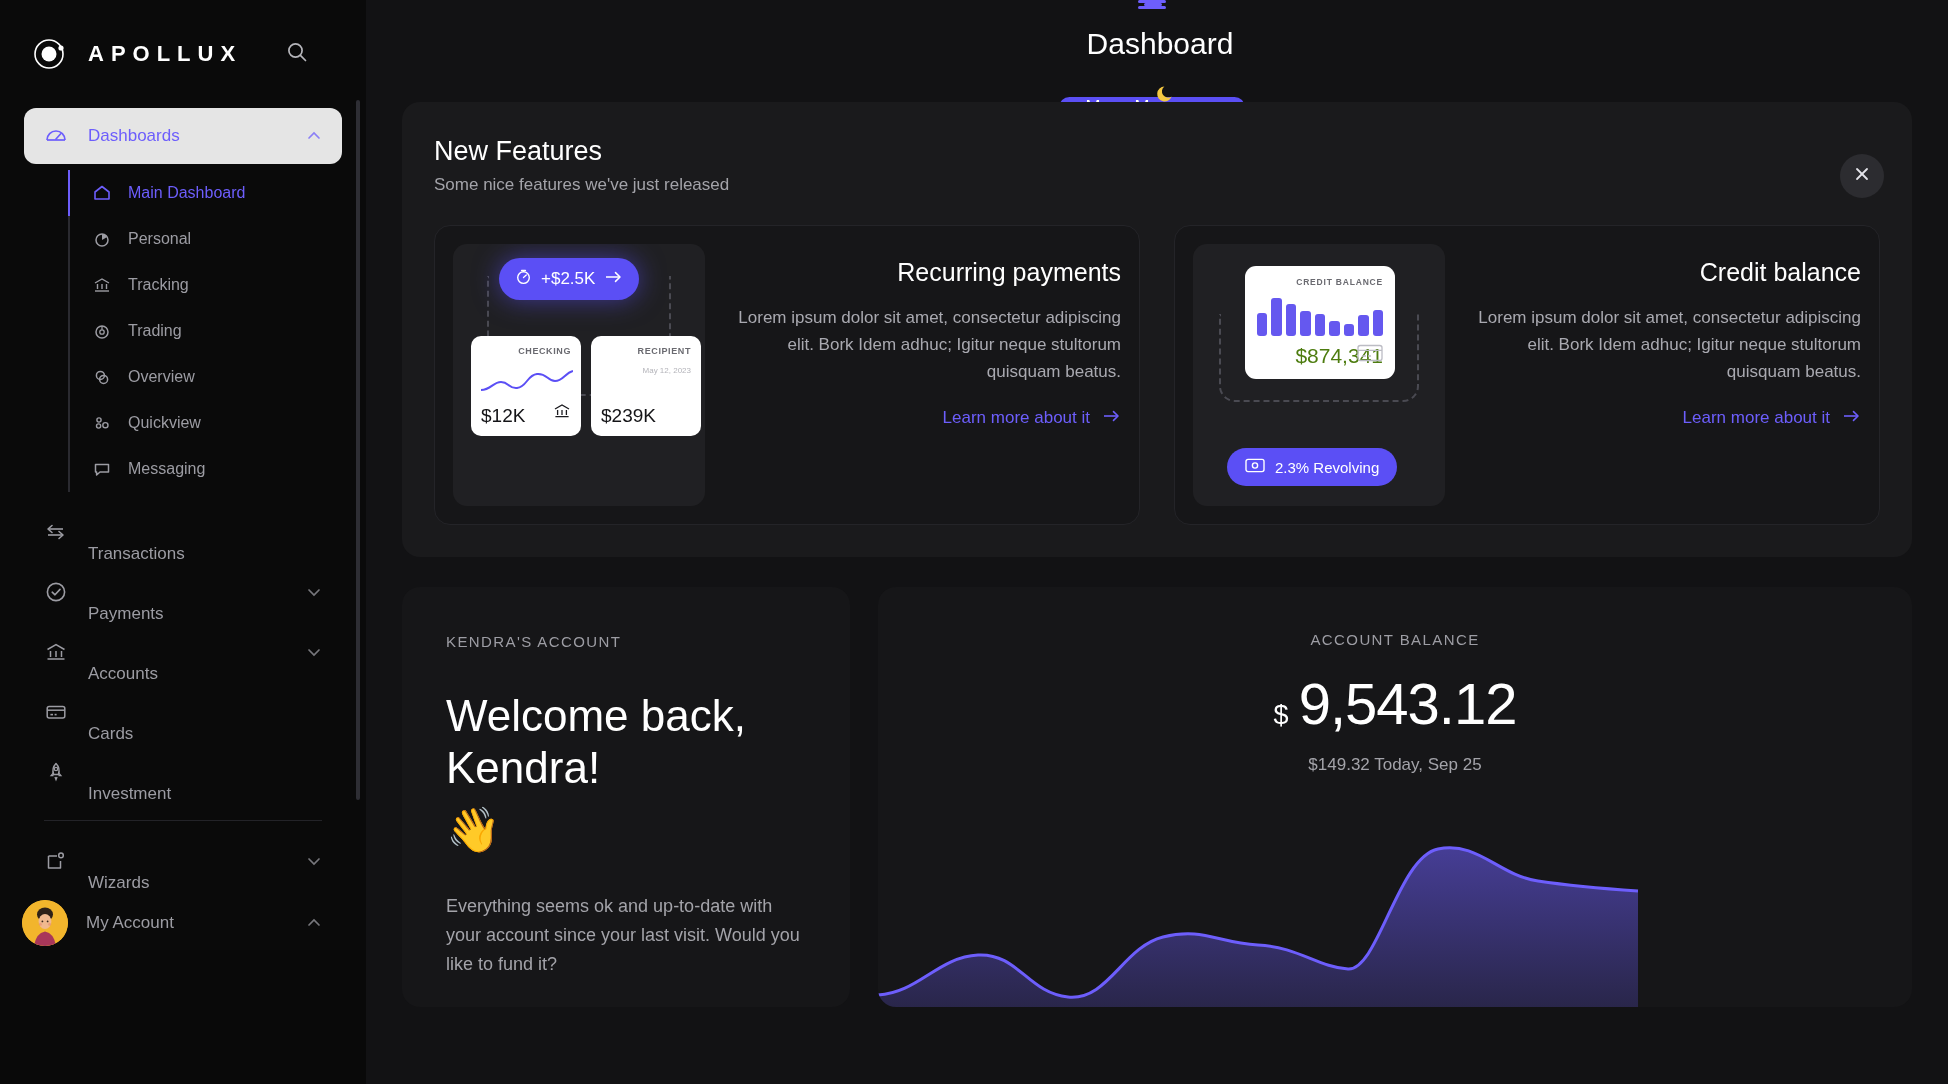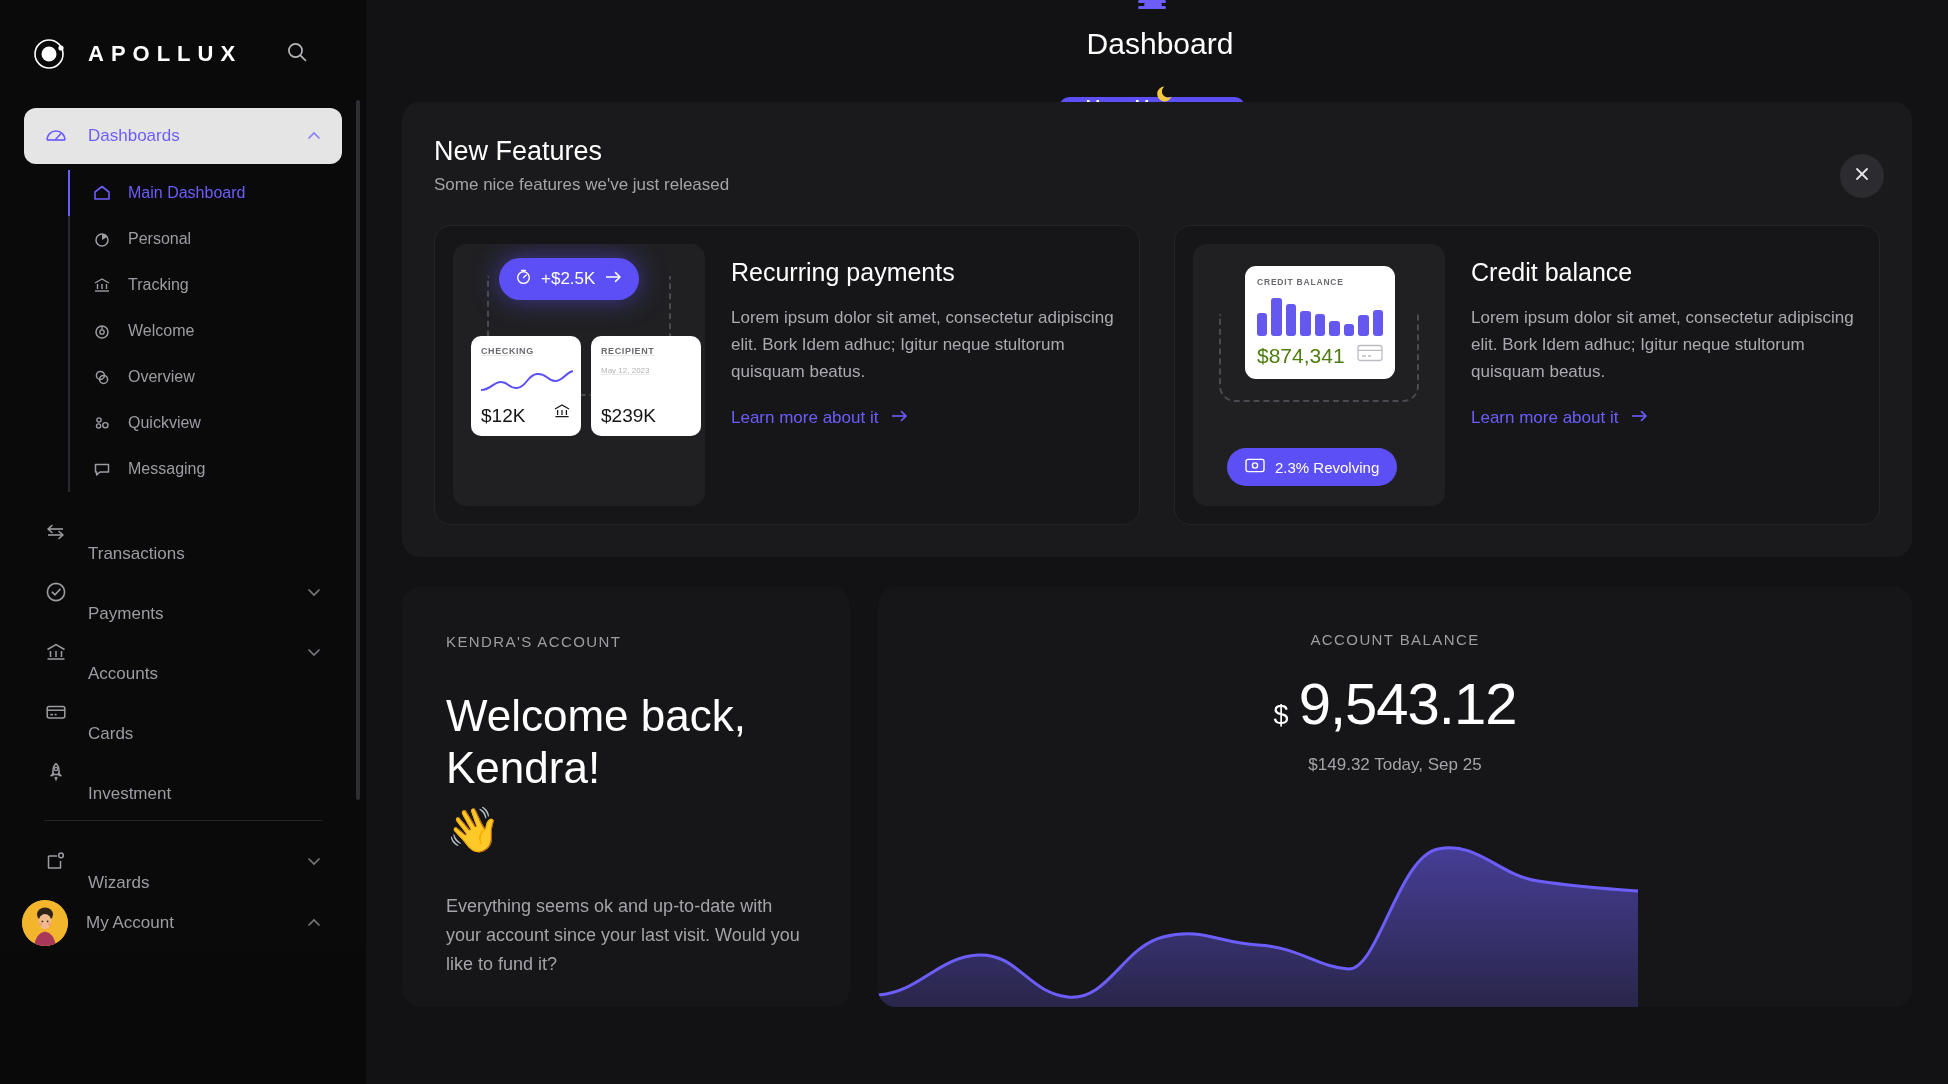--- a/index.html
+++ b/index.html
@@ -109,21 +109,21 @@
   
   .features-panel {
     background:#1a1a1c; border-radius:18px; padding:34px 32px 32px 32px; position:relative;
   }
   .features-title { font-size:27px; color:#fff; font-weight:400; }
   .features-sub { font-size:17px; color:#a3a3a9; margin-top:8px; }
   .close-btn {
     position:absolute; right:28px; top:52px; width:44px; height:44px; border-radius:50%;
     background:#2c2c30; display:flex; align-items:center; justify-content:center; cursor:pointer;
   }
-  .feature-cards { display:flex; gap:34px; margin-top:30px; }
+  .feature-cards { display:flex; gap:34px; margin-top:30px;text-align:right; }
   .feature-card {
     flex:1; background:#161618; border:1px solid #242428; border-radius:16px;
     padding:18px; display:flex; gap:26px;
   }
   .fc-visual {
     width:252px; flex:0 0 252px; height:262px; background:#202023;
     border-radius:14px; position:relative; overflow:hidden;
   }
   .fc-body { flex:1; padding-top:14px; }
   .fc-title { font-size:25px; color:#fff; margin-bottom:18px; font-weight:400; }
@@ -135,21 +135,21 @@
   
   .v1-dash {
     position:absolute; left:34px; top:32px; width:184px; height:120px;
     border:2px dashed #4a4a52; border-top:none; border-radius:0 0 16px 16px;
   }
   .v1-pill {
     position:absolute; left:46px; top:14px; height:42px; padding:0 16px;
     background:#5b4ff5; border-radius:24px; display:flex; align-items:center; gap:9px;
     color:#fff; font-size:17px; box-shadow:0 0 26px rgba(91,79,245,.55);
   }
-  .v1-cards { position:absolute; left:18px; top:92px; display:flex; gap:10px;text-decoration:underline; }
+  .v1-cards { position:absolute; left:18px; top:92px; display:flex; gap:10px; }
   .wcard {
     width:110px; height:100px; background:#fff; border-radius:10px; padding:10px 10px 0 10px;
     position:relative; overflow:hidden;
   }
   .wcard-label { font-size:9px; letter-spacing:.6px; color:#6a6a70; font-weight:700; }
   .wcard-date { font-size:8px; color:#b4b4ba; margin-top:10px; }
   .wcard-amt {
     position:absolute; left:10px; bottom:9px; font-size:19px; color:#141417; font-weight:400;
   }
   .wcard-ico { position:absolute; right:9px; bottom:11px; }
@@ -280,21 +280,21 @@
         </div>
 
         <div class="subitem">
           <span class="ico">
             <svg width="20" height="20" viewBox="0 0 20 20">
               <circle cx="10" cy="11" r="6" fill="none" stroke="#9c9ca3" stroke-width="1.5"></circle>
               <circle cx="10" cy="11" r="2.2" fill="none" stroke="#9c9ca3" stroke-width="1.3"></circle>
               <line x1="10" y1="5" x2="10" y2="8.8" stroke="#9c9ca3" stroke-width="1.3"></line>
             </svg>
           </span>
-          <span>Welcome</span>
+          <span>Trading</span>
         </div>
 
         <div class="subitem">
           <span class="ico">
             <svg width="20" height="20" viewBox="0 0 20 20">
               <circle cx="8.4" cy="8.4" r="4" fill="none" stroke="#9c9ca3" stroke-width="1.5"></circle>
               <circle cx="11.6" cy="12.4" r="4" fill="none" stroke="#9c9ca3" stroke-width="1.5"></circle>
             </svg>
           </span>
           <span>Overview</span>

